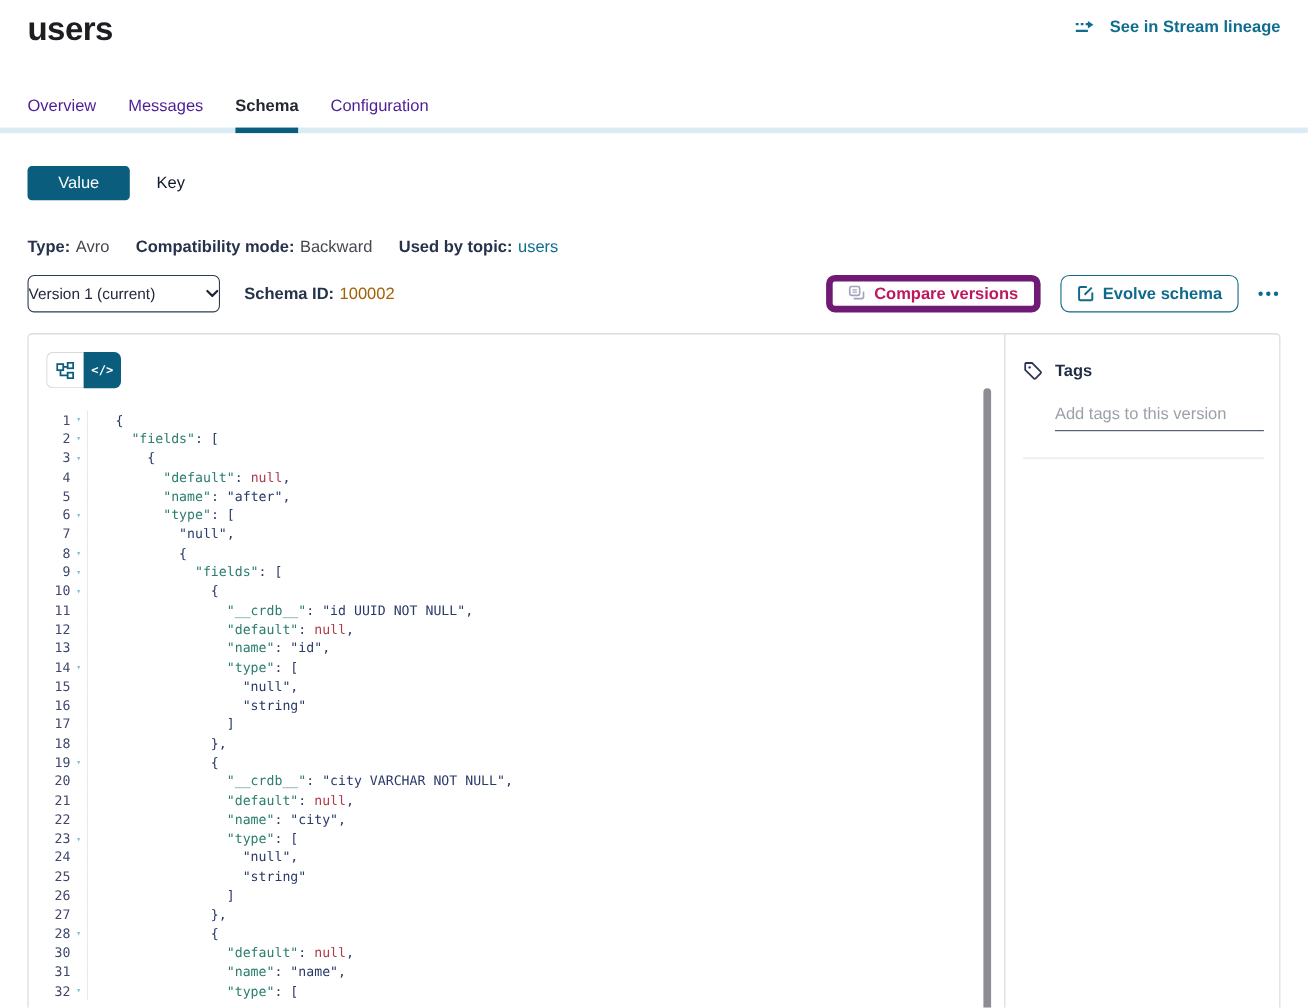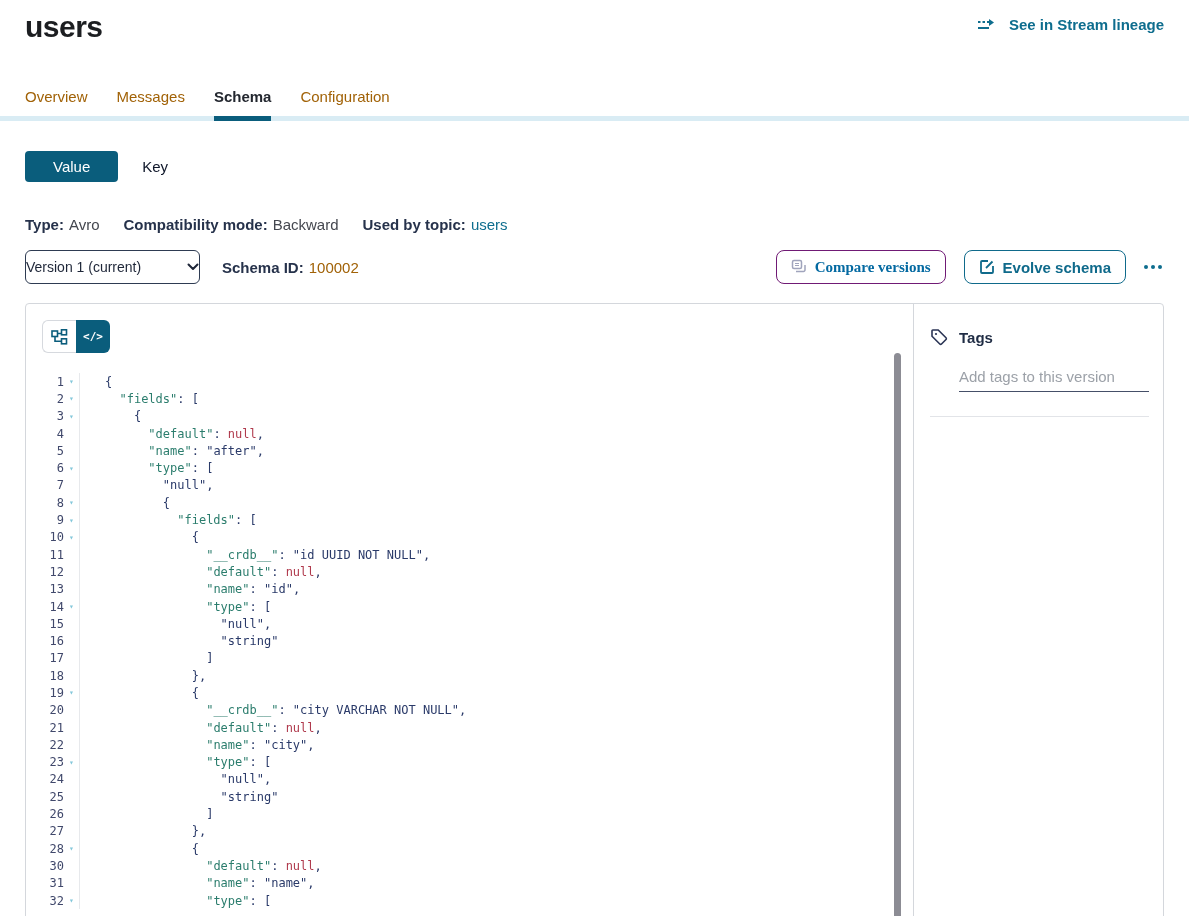--- a/index.html
+++ b/index.html
@@ -9,21 +9,21 @@
 
   
   .hdr { display:flex; justify-content:space-between; align-items:flex-start; padding-top:10px; }
   .title { font-size:30px; font-weight:bold; color:#1c1e21; letter-spacing:-0.5px; }
   .lineage { display:flex; align-items:center; gap:13px; color:#0e6d8e; font-weight:bold;
     font-size:15px; text-decoration:none; cursor:pointer; padding-top:6px; }
 
   
   .tabs-wrap { position:relative; margin-top:44px; }
   .tabs { display:flex; gap:29px; }
-  .tab { font-size:15px; color:#a16207; text-decoration:none; cursor:pointer; padding-bottom:16px; position:relative; }
+  .tab { font-size:15px; color:#4c1d95; text-decoration:none; cursor:pointer; padding-bottom:16px; position:relative; }
   .tab.active { color:#23272f; font-weight:bold; }
   .tabs-bar { position:absolute; left:-25px; right:-25px; bottom:0; height:5px; background:#d9ecf4; }
   .tab.active::after { content:""; position:absolute; left:0; right:0; bottom:0; height:5px; background:#0a5d7c; z-index:2; }
 
   
   .vk-row { margin-top:30px; display:flex; align-items:center; gap:24px; }
   .btn-value { background:#0a5d7c; color:#fff; font-size:15px; border:none; border-radius:4px;
     padding:7px 28px; cursor:pointer; font-family:inherit; }
   .key-link { color:#0f172a; font-size:15px; text-decoration:none; cursor:pointer; }
 
@@ -37,21 +37,21 @@
   .controls { margin-top:17px; display:flex; align-items:center; }
   .select { display:flex; align-items:center; justify-content:space-between; width:175px; height:34px;
     border:1.5px solid #2e3b52; border-radius:6px; padding:0 0; font-size:14px; color:#1e2638;
     background:#fff; cursor:pointer; }
   .schema-id { margin-left:22px; font-size:15px; }
   .schema-id b { color:#26324b; }
   .schema-id .val { color:#a16207; margin-left:5px; }
   .spacer { flex:1; }
   .btn { display:flex; align-items:center; gap:8px; height:34px; padding:0 14px; border-radius:8px;
     font-size:15px; font-weight:bold; background:#fff; cursor:pointer; font-family:inherit; }
-  .btn-compare { border:1px solid #701a75; color:#0369a1; cursor:default;font-family:Liberation Serif, serif; }
+  .btn-compare { border:6px solid #701a75; color:#be185d; cursor:default; }
   .btn-evolve { border:1px solid #0f6a8b; color:#0f6a8b; margin-left:18px; }
   .more { margin-left:16px; display:flex; gap:3px; cursor:pointer; padding:6px 2px; }
   .more i { width:4px; height:4px; border-radius:50%; background:#0e6d8e; display:block; }
 
   
   .card { position:absolute; left:25px; top:303px; width:1139px; height:640px;
     border:1px solid #d4d7dc; border-radius:4px; display:flex; background:#fff; }
   .editor { width:894px; position:relative; }
   .divider-v { width:1px; background:#d4d7dc; }
   .sidebar { flex:1; padding:24px 14px 0 16px; }

